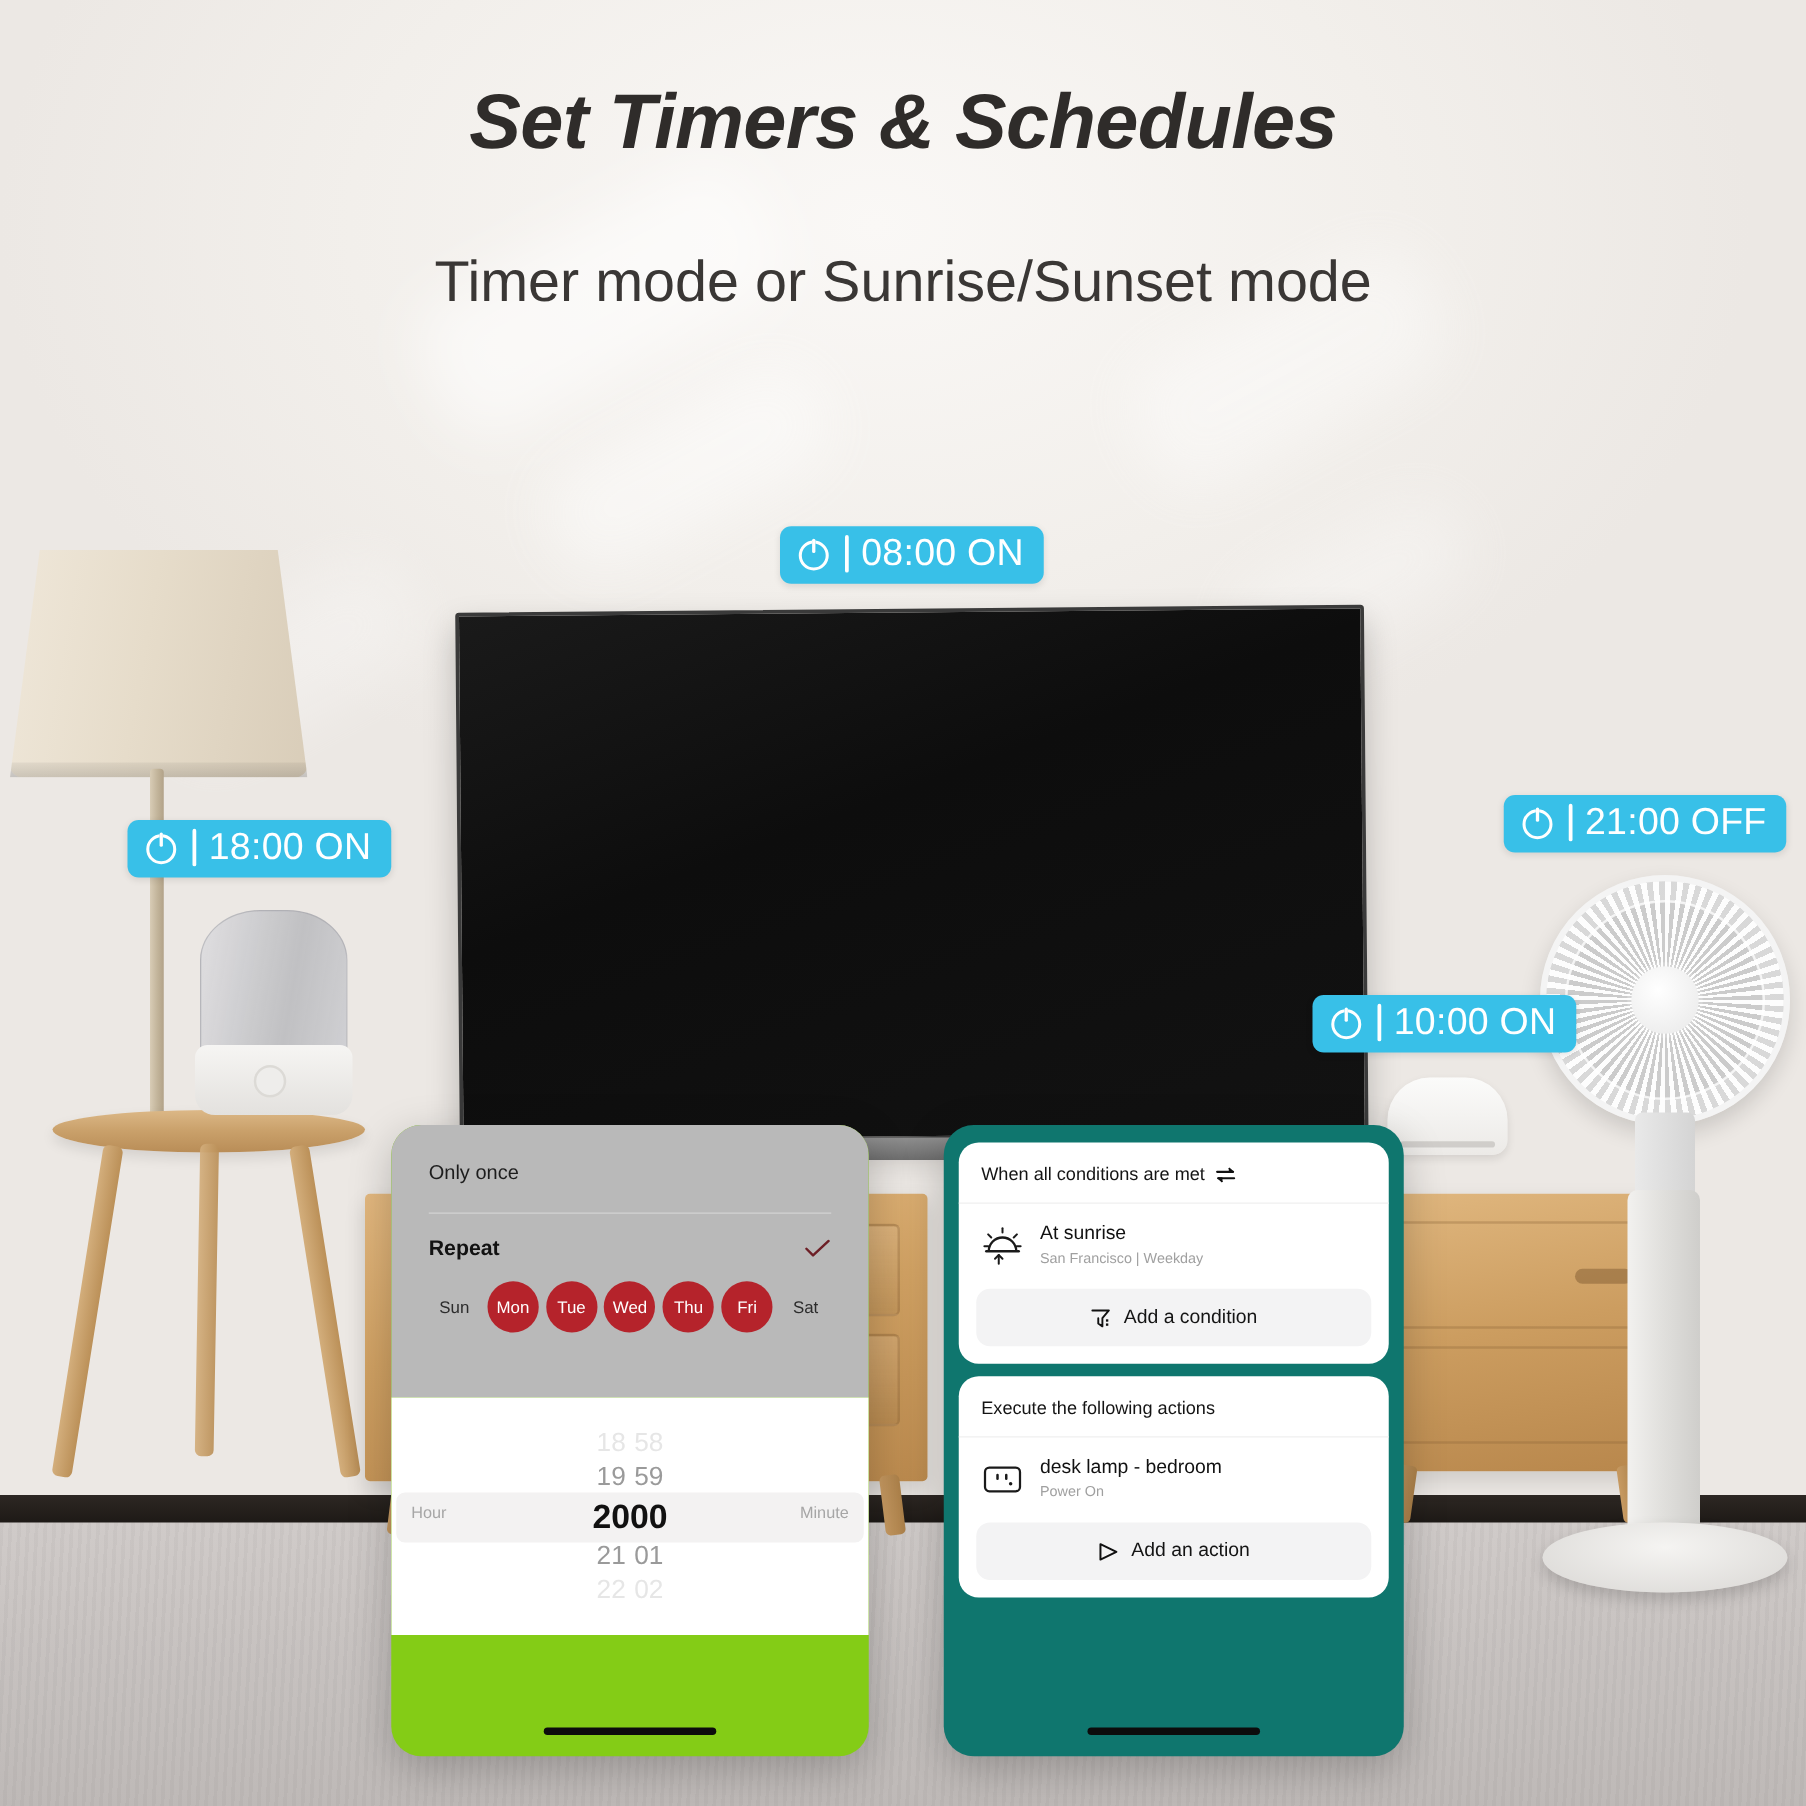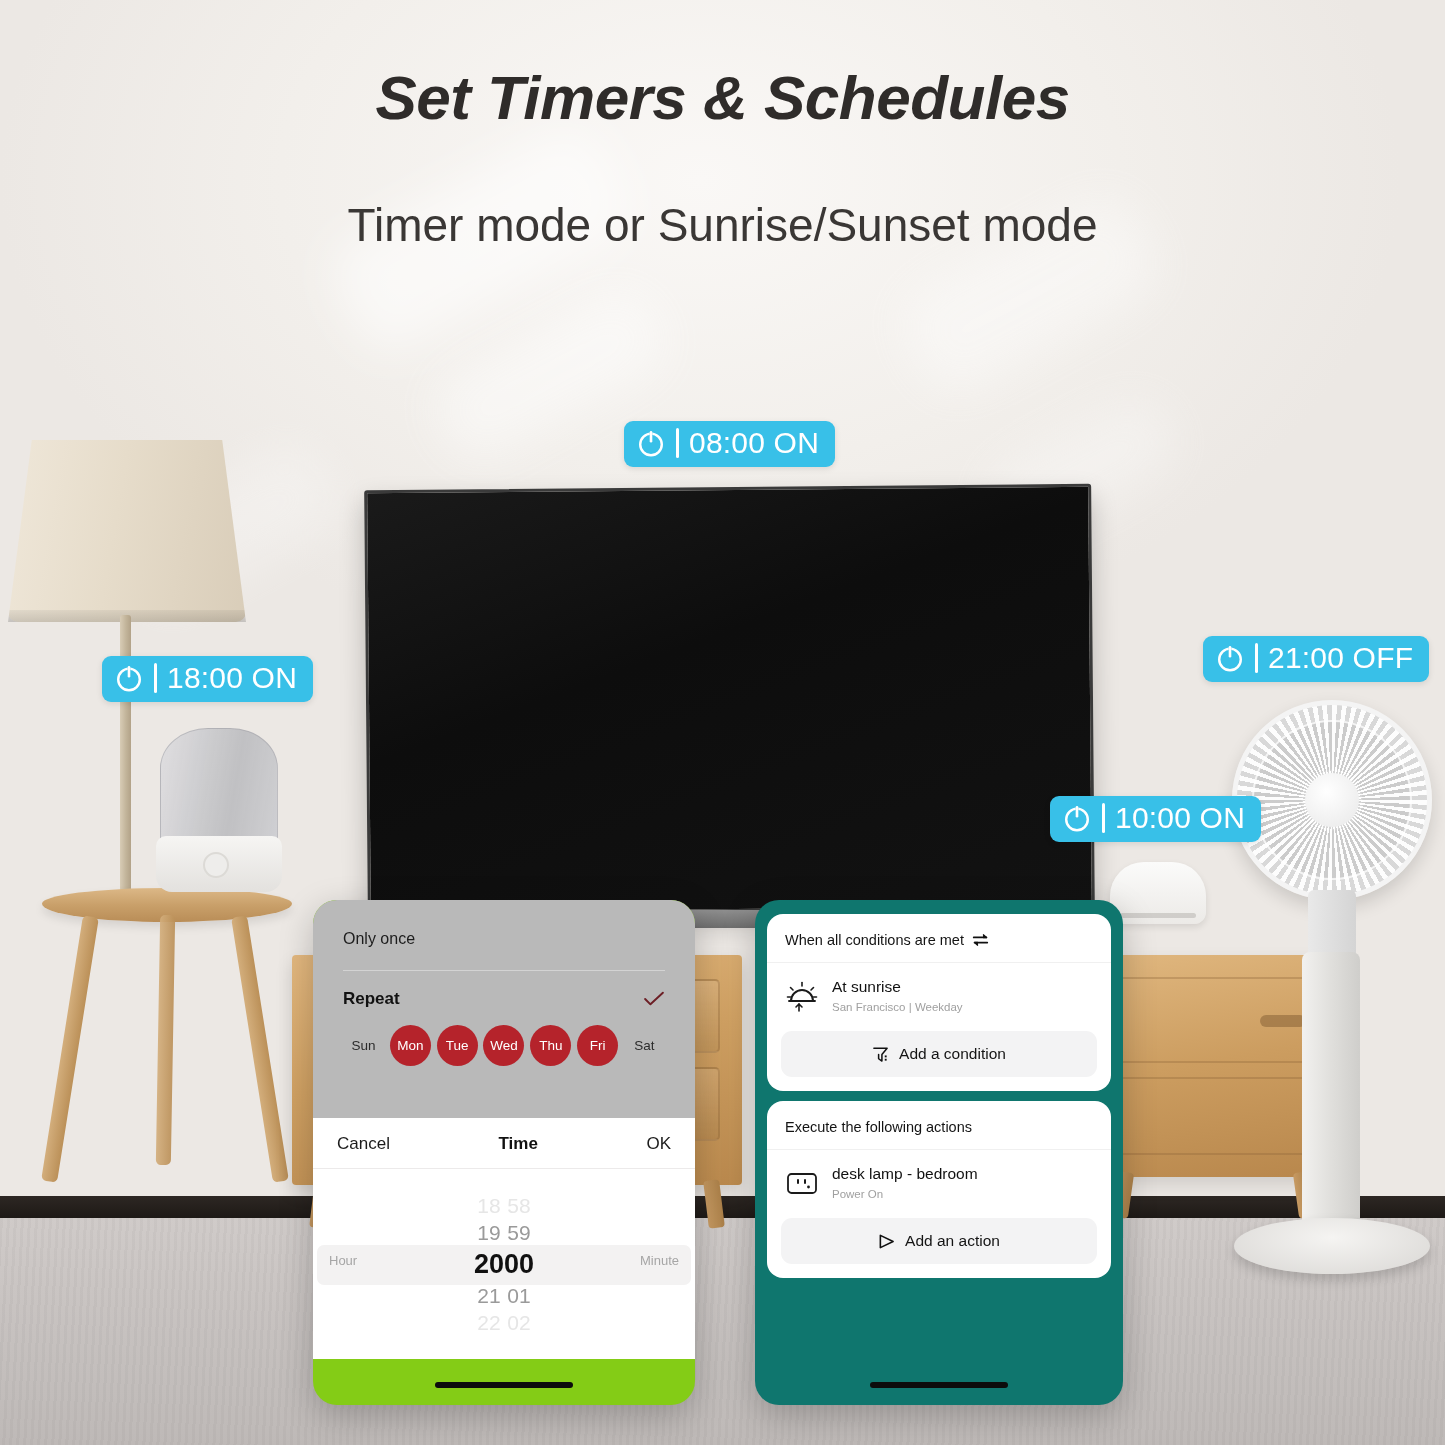--- a/index.html
+++ b/index.html
@@ -415,25 +415,20 @@
         <span class="day">Sun</span>
         <span class="day on">Mon</span>
         <span class="day on">Tue</span>
         <span class="day on">Wed</span>
         <span class="day on">Thu</span>
         <span class="day on">Fri</span>
         <span class="day">Sat</span>
       </div>
     </div>
 
-    <div class="picker-header">
-      <span class="ph-side">Cancel</span>
-      <span class="ph-title">Time</span>
-      <span class="ph-side">OK</span>
-    </div>
 
     <div class="wheel-wrap">
       <div class="wheel-sel"></div>
       <span class="wlabel hour">Hour</span>
       <span class="wlabel minute">Minute</span>
       <div class="wheel-cols">
         <div class="wcol">
           <span class="it far">18</span>
           <span class="it near">19</span>
           <span class="it sel">20</span>

